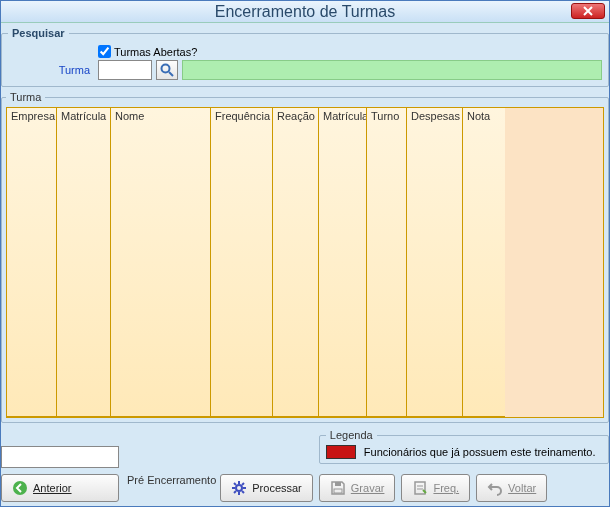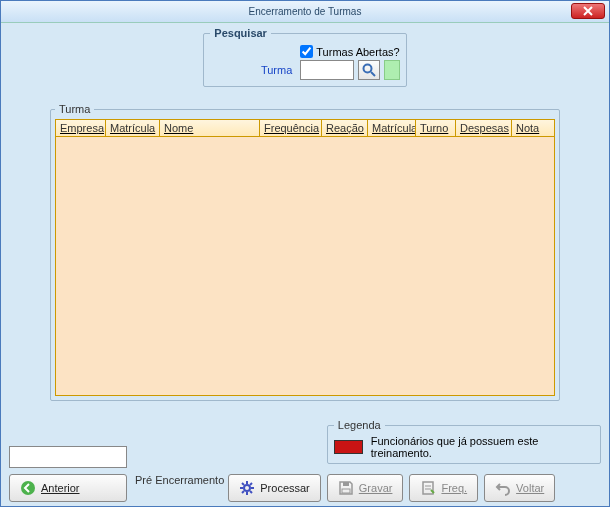--- a/index.html
+++ b/index.html
@@ -1,34 +1,34 @@
 <!DOCTYPE html>
 <html><head>
 <meta charset="utf-8">
 <style>
 * { box-sizing: border-box; margin: 0; padding: 0; font-family: Tahoma, Arial, sans-serif; font-size: 11px; }
 body { background: #fff; width: 610px; height: 507px; overflow: hidden; }
 .win { width: 610px; height: 507px; border: 1px solid #4a7abc; display: flex; flex-direction: column; background: #d6e8f5; }
 .titlebar { height: 22px; background: linear-gradient(#eaf4fd,#c9e0f5); display: flex; align-items: center; position: relative; border-bottom: 1px solid #9cb; }
-.title { flex: 1; text-align: center; color: #2a4a6a; font-size: 10px; }
+.title { flex: 1; text-align: center; color: #2a4a6a; font-size: 16px; }
 .closebtn { position: absolute; right: 4px; top: 2px; width: 34px; height: 16px; background: linear-gradient(#e77,#c22); border: 1px solid #911; border-radius: 3px; display: flex; align-items: center; justify-content: center; cursor: pointer; }
 .closebtn svg { width: 10px; height: 10px; }
-.body { flex: 1; padding: 4px 8px; display: flex; flex-direction: column; gap: 16px; align-items: center; }
+.body { flex: 1; padding: 4px 0; display: flex; flex-direction: column; gap: 4px; }
 fieldset { border: 1px solid #a0b8cc; border-radius: 2px; padding: 6px; }
 legend { padding: 0 4px; color: #2a4a6a; font-weight: bold; font-size: 11px; }
 legend.plain { font-weight: normal; color: #333; }
 .pesq-row { display: flex; align-items: center; gap: 4px; }
 .chkwrap { display: flex; align-items: center; gap: 3px; margin-left: 90px; margin-bottom: 2px; }
 .turma-lbl { color: #1845c7; width: 86px; text-align: right; padding-right: 4px; }
 .turma-input { width: 54px; height: 20px; border: 1px solid #888; background: #fff; padding: 0 2px; }
 .lookup { width: 22px; height: 20px; border: 1px solid #888; background: linear-gradient(#fdfdfd,#e6e6e6); display: flex; align-items: center; justify-content: center; cursor: pointer; }
 .turma-display { flex: 1; height: 20px; background: #aeeeb0; border: 1px solid #8c8; }
 .campos { flex: 1; display: flex; flex-direction: column; }
 .campos fieldset { flex: 1; display: flex; flex-direction: column; padding: 4px; }
-.grid { flex: 1; background: #fce3c4; border: 1px solid #c90; display: flex; flex-direction: column; overflow: hidden; text-decoration: underline; }
+.grid { flex: 1; background: #fce3c4; border: 1px solid #c90; display: flex; flex-direction: row; overflow: hidden; }
 .grid-head { display: flex; background: #fff0cf; border-bottom: 1px solid #c90; }
 .gh { border-right: 1px solid #c90; padding: 2px 4px; color: #4a2; color:#333; font-size: 11px; white-space: nowrap; overflow: hidden; background: linear-gradient(#fff5de,#ffe9b8); }
 .gh:last-child { border-right: none; }
 .c-emp { width: 50px; } .c-mat { width: 54px; } .c-nome { flex: 1; min-width: 100px; }
 .c-freq { width: 62px; } .c-rea { width: 46px; } .c-efi { width: 48px; }
 .c-tur { width: 40px; } .c-des { width: 56px; } .c-not { width: 42px; }
 .grid-body { flex: 1; background: #fce3c4; }
 .bottom { display: flex; align-items: flex-end; gap: 6px; padding-top: 2px; }
 .editbox { width: 118px; height: 22px; border: 1px solid #888; background: #fff; }
 .precol { display: flex; flex-direction: row; gap: 4px; }

